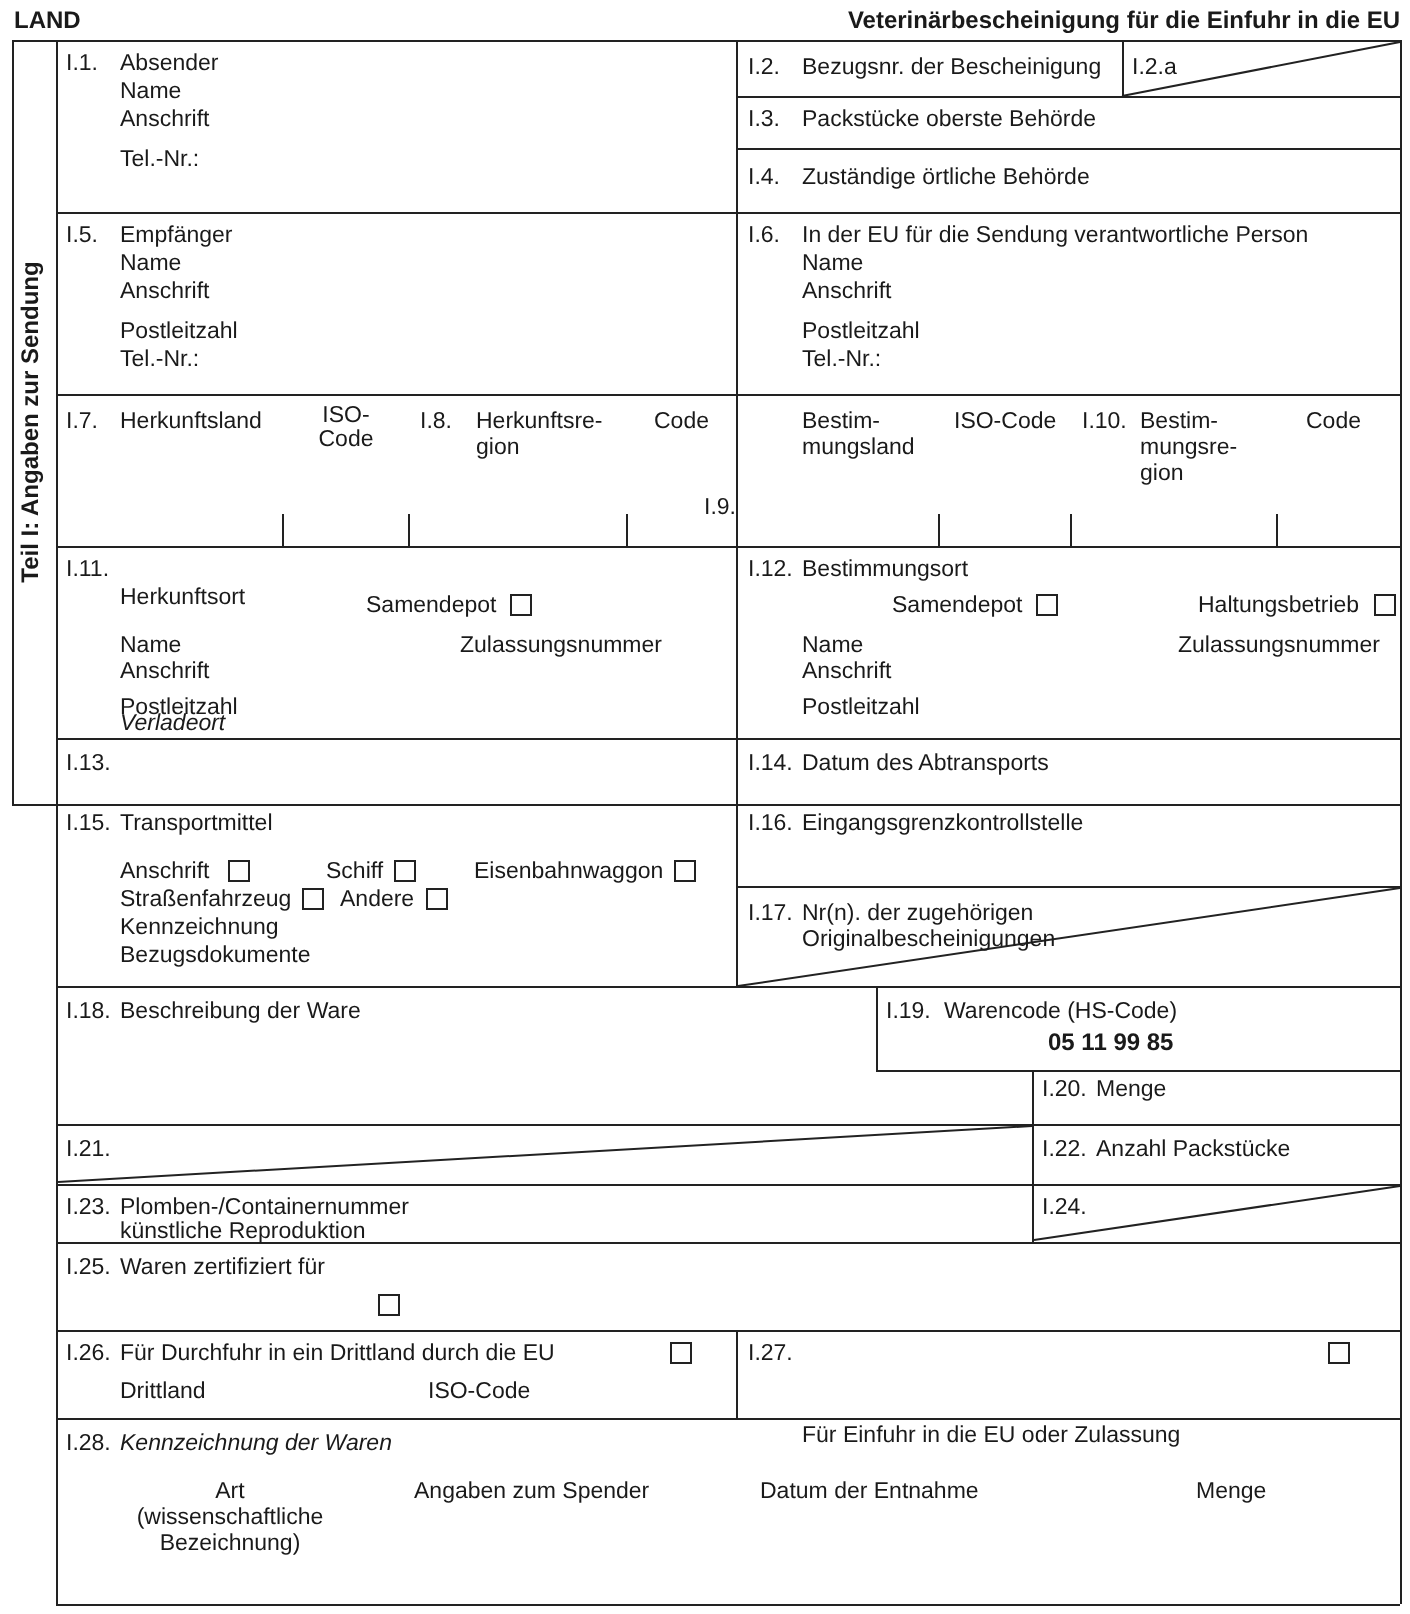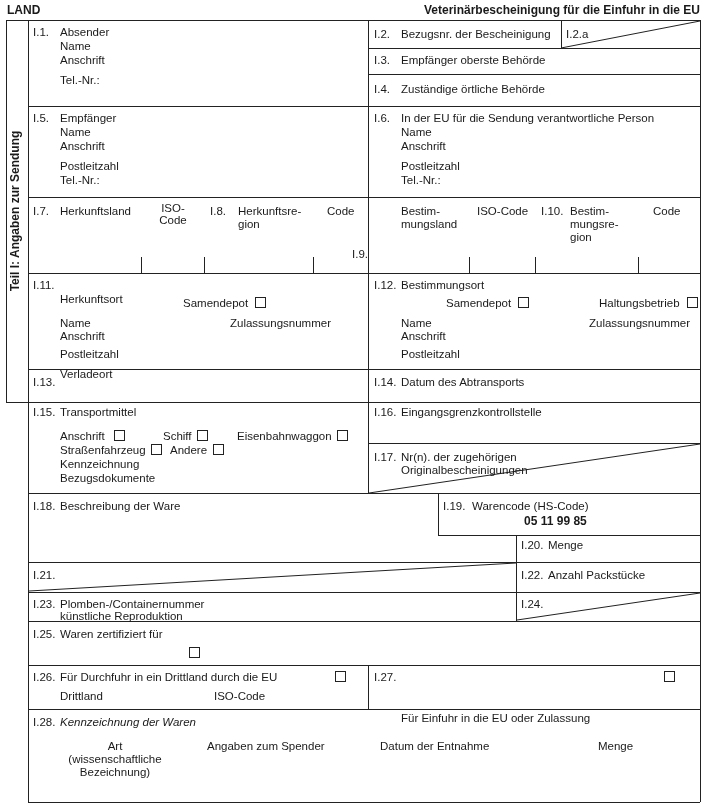--- a/index.html
+++ b/index.html
@@ -86,21 +86,21 @@
 
 <div>
   <div class="t" style="left:374px; top:28px;">I.2.</div>
   <div class="t" style="left:401px; top:28px;">Bezugsnr. der Bescheinigung</div>
 </div>
 <div>
   <div class="t" style="left:566px; top:28px;">I.2.a</div>
 </div>
 <div>
   <div class="t" style="left:374px; top:54px;">I.3.</div>
-  <div class="t" style="left:401px; top:54px;">Empfänger oberste Behörde</div>
+  <div class="t" style="left:401px; top:54px;">Packstücke oberste Behörde</div>
 </div>
 <div>
   <div class="t" style="left:374px; top:83px;">I.4.</div>
   <div class="t" style="left:401px; top:83px;">Zuständige örtliche Behörde</div>
 </div>
 
 <div>
   <div class="t" style="left:33px; top:112px;">I.5.</div>
   <div class="t" style="left:60px; top:112px;">Empfänger</div>
   <div class="t" style="left:60px; top:126px;">Name</div>
@@ -164,21 +164,21 @@
   <div class="t" style="left:599px; top:297px;">Haltungsbetrieb</div>
   <div class="cb" style="left:687px; top:297px;"></div>
   <div class="t" style="left:401px; top:317px;">Name</div>
   <div class="t" style="left:589px; top:317px;">Zulassungsnummer</div>
   <div class="t" style="left:401px; top:330px;">Anschrift</div>
   <div class="t" style="left:401px; top:348px;">Postleitzahl</div>
 </div>
 
 <div>
   <div class="t" style="left:33px; top:376px;">I.13.</div>
-  <div class="t" style="left:60px; top:368px;">Verladeort</div>
+  <div class="t" style="left:60px; top:356px;font-style:italic;">Verladeort</div>
 </div>
 <div>
   <div class="t" style="left:374px; top:376px;">I.14.</div>
   <div class="t" style="left:401px; top:376px;">Datum des Abtransports</div>
 </div>
 
 <div>
   <div class="t" style="left:33px; top:406px;">I.15.</div>
   <div class="t" style="left:60px; top:406px;">Transportmittel</div>
   <div class="t" style="left:60px; top:430px;">Anschrift</div>

